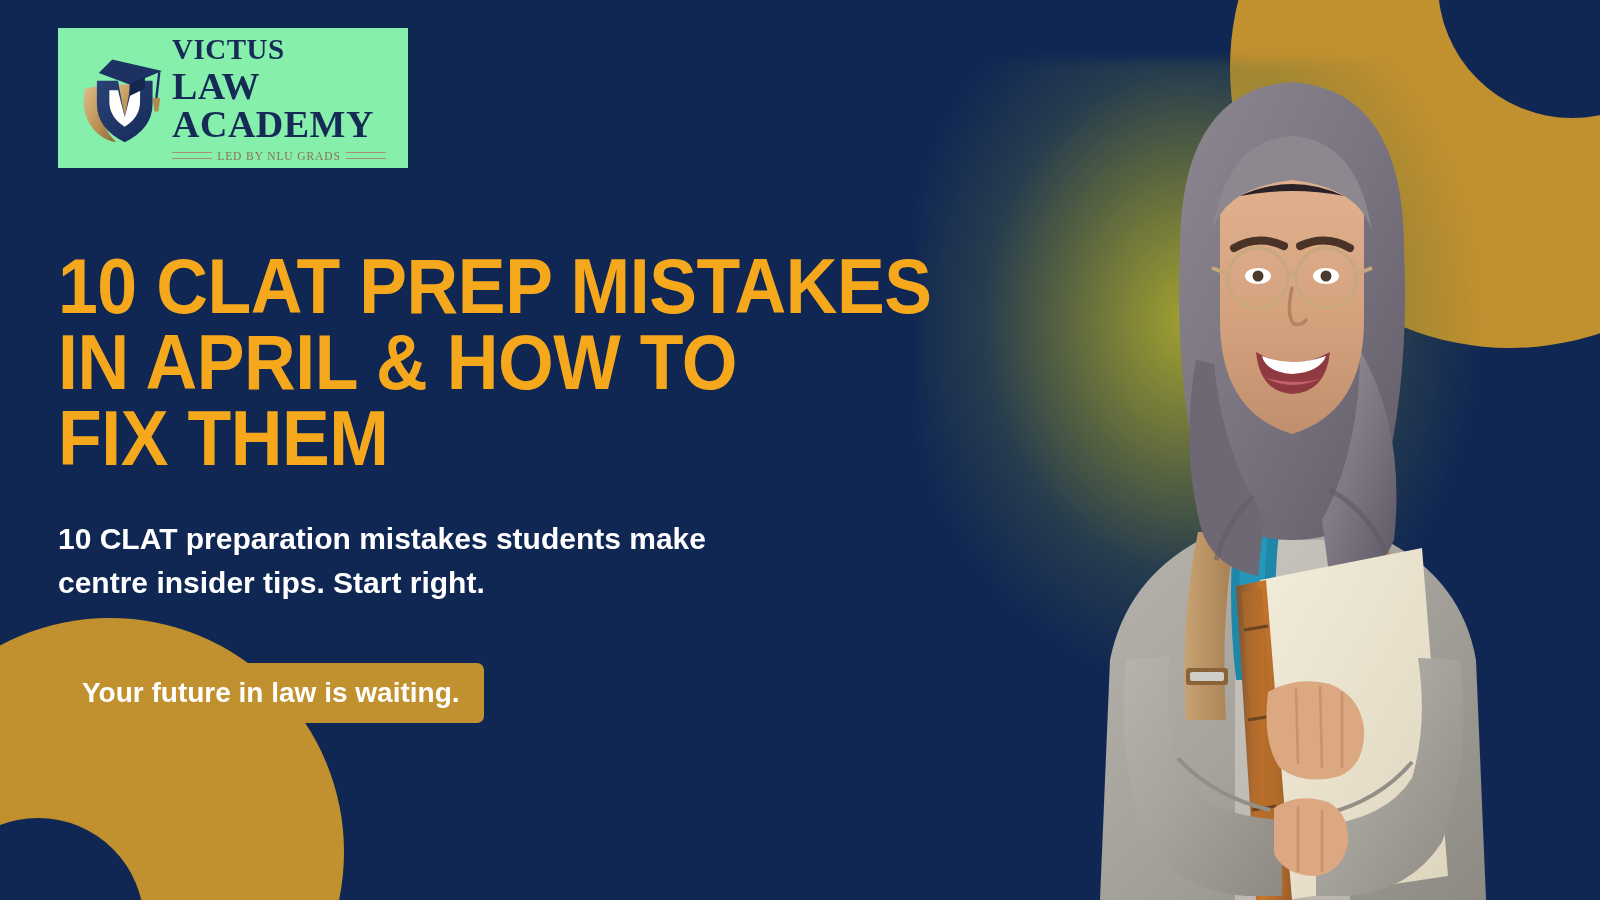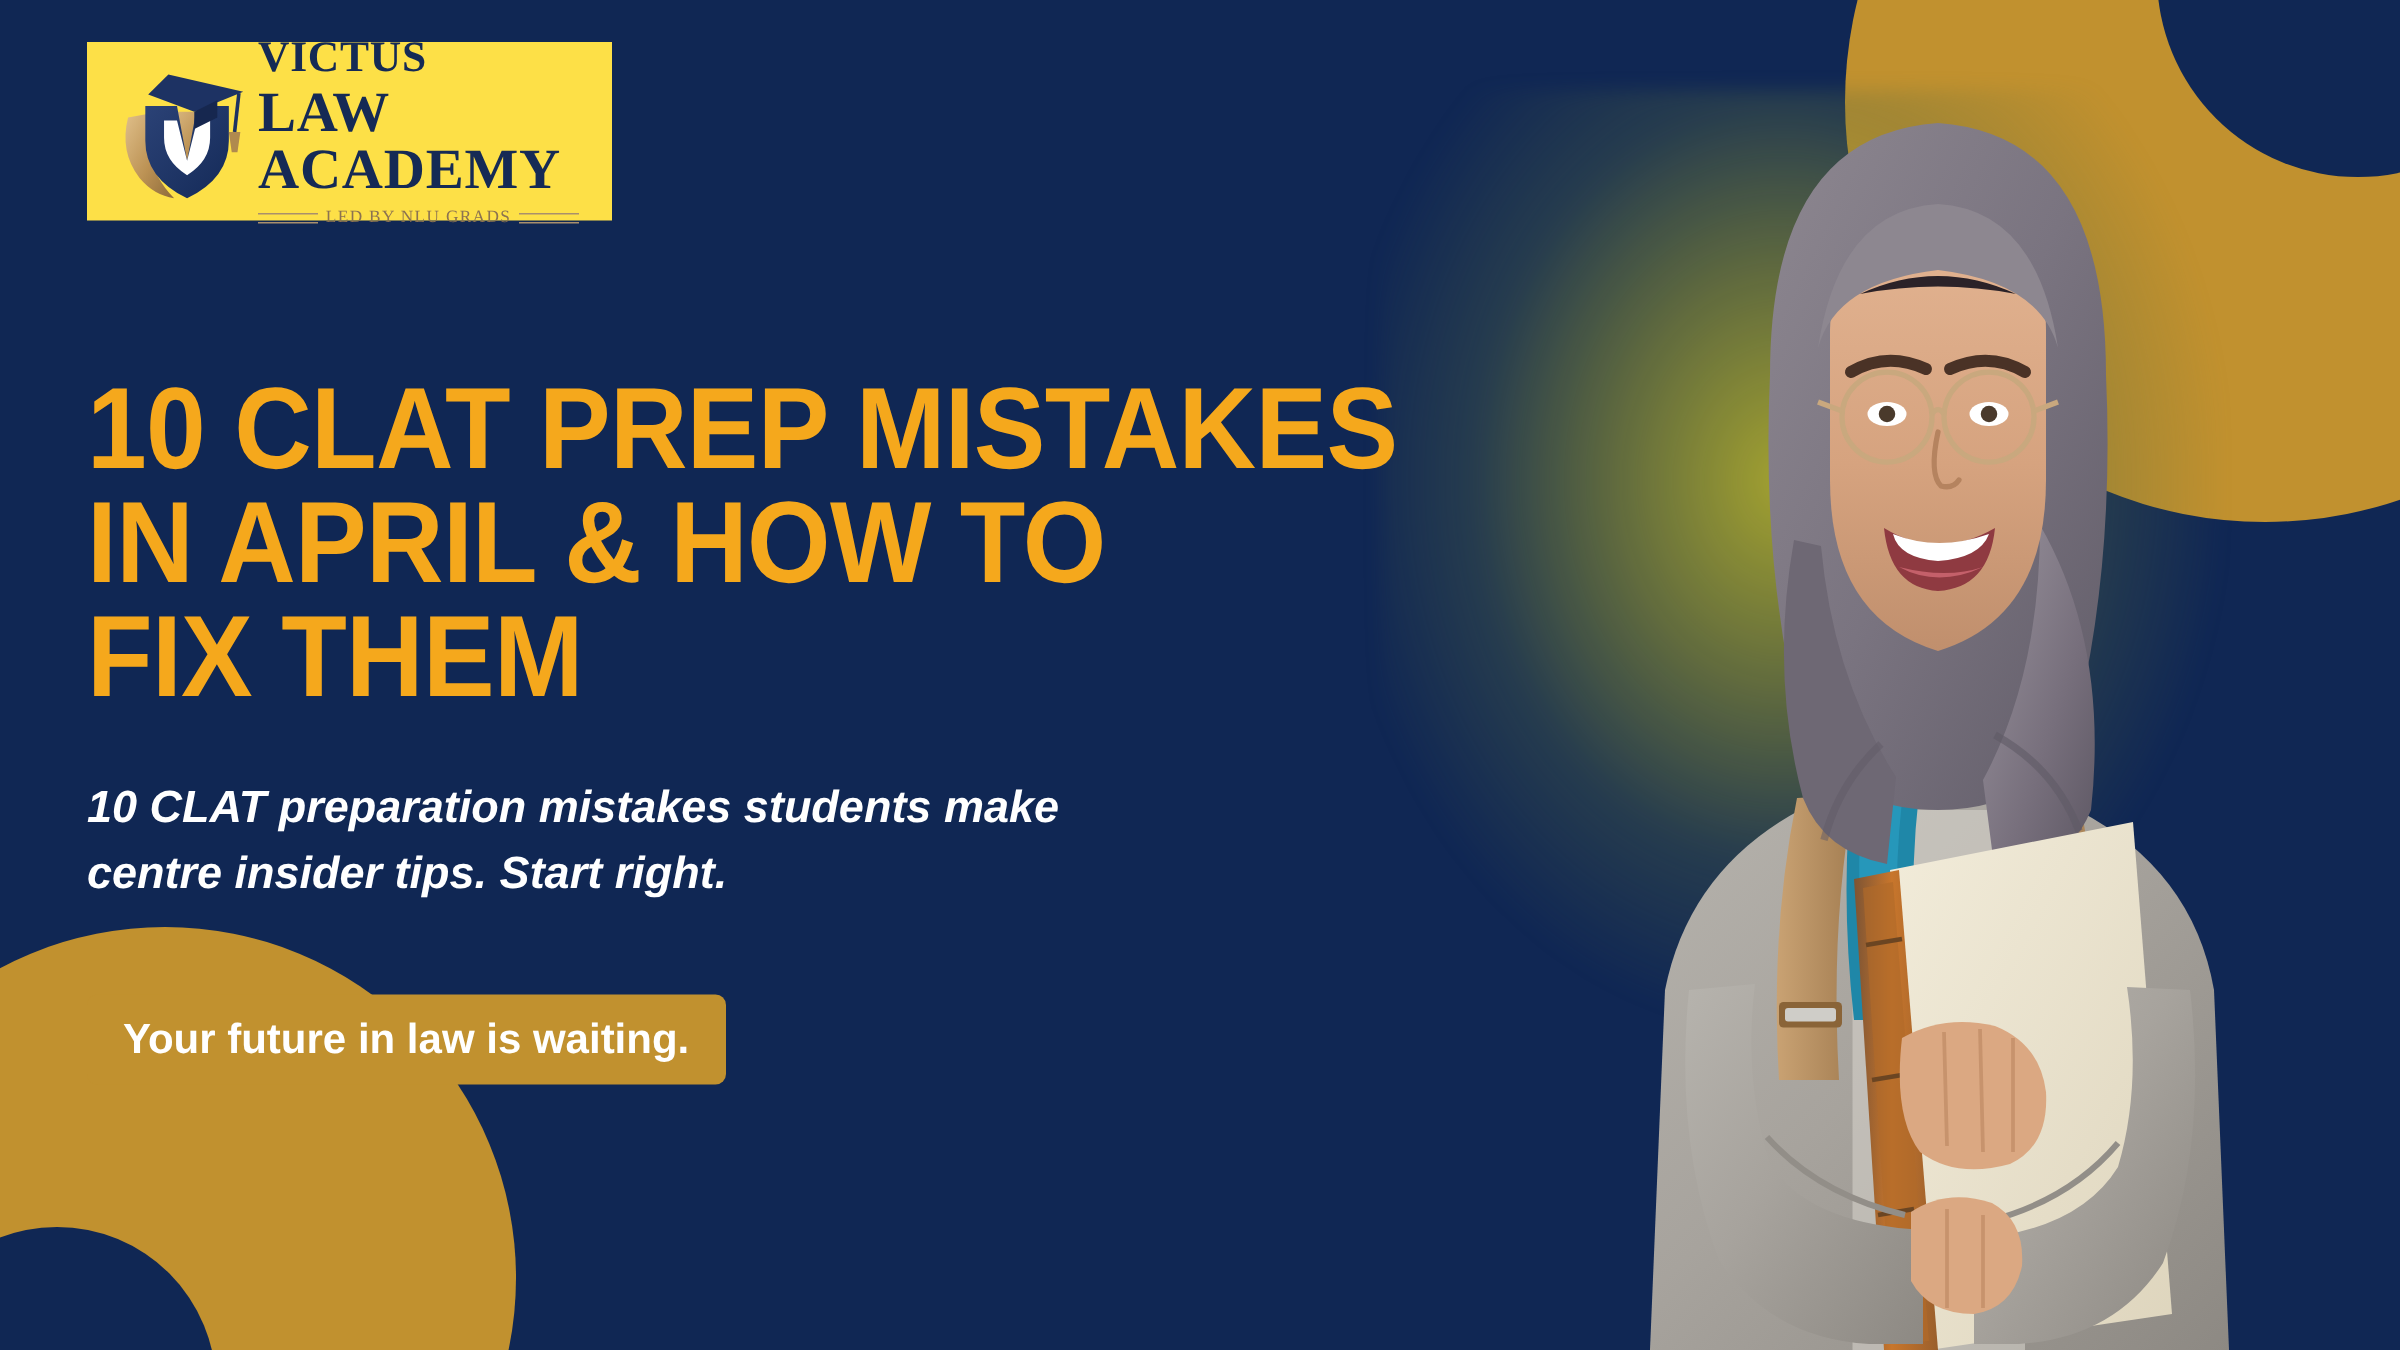--- a/index.html
+++ b/index.html
@@ -102,22 +102,22 @@
     top: 0;
     z-index: 6;
     width: 1000px;
   }
 
   .logo-box {
     position: absolute;
     left: 58px;
     top: 28px;
     width: 350px;
-    height: 119px;
-    background: #fde047;
+    height: 140px;
+    background: #86efac;
     display: flex;
     align-items: center;
     box-sizing: border-box;
     padding: 6px 22px 6px 12px;
   }
   .logo-mark {
     width: 96px;
     height: 100px;
     flex: 0 0 96px;
   }
@@ -176,21 +176,20 @@
 
   .subtext {
     position: absolute;
     left: 58px;
     top: 487px;
     width: 850px;
     color: #ffffff;
     font-weight: bold;
     font-size: 30px;
     line-height: 1.45;
-    font-style: italic;
   }
   .subtext .sub-line { display: block; white-space: nowrap; }
 
   .cta {
     position: absolute;
     left: 58px;
     top: 663px;
     height: 60px;
     background: #c1912f;
     border: none;

